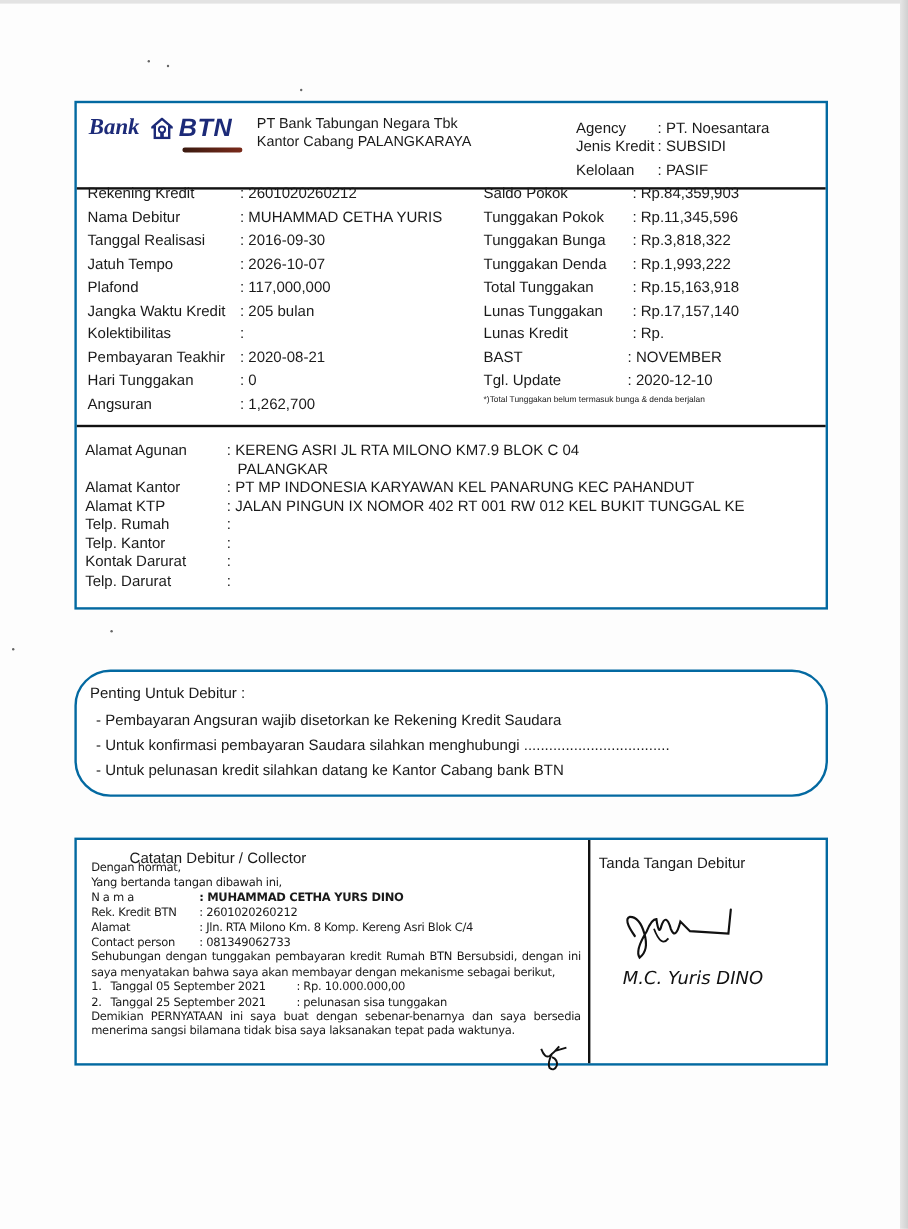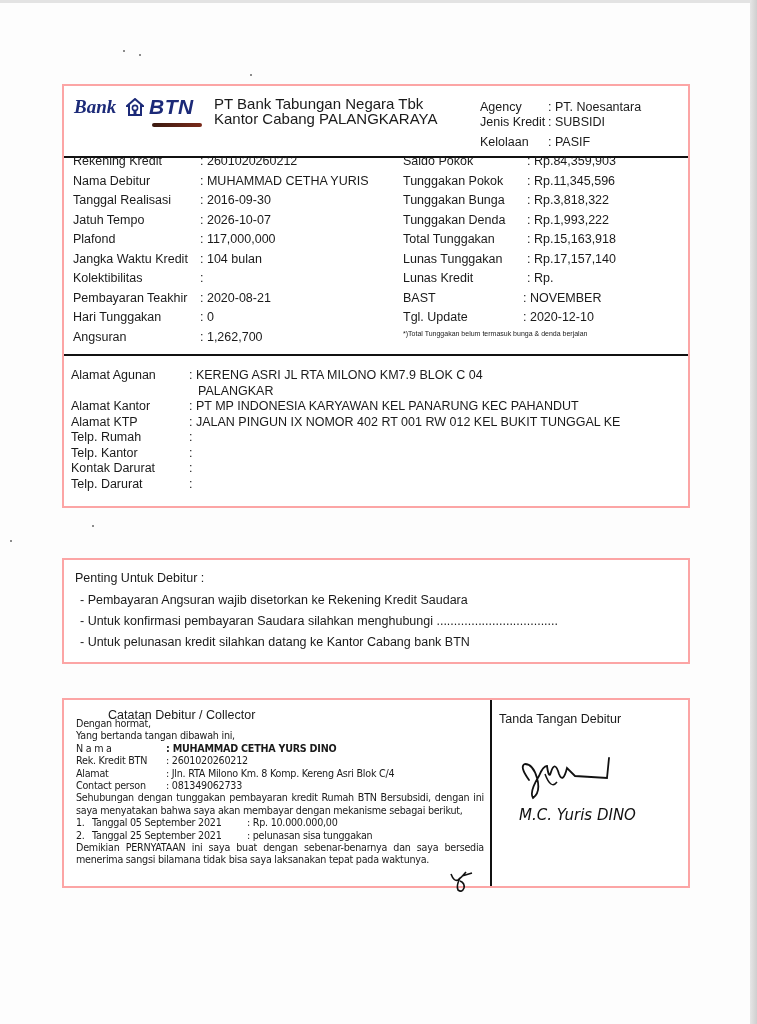--- a/index.html
+++ b/index.html
@@ -11,31 +11,31 @@
   }
   .paper-edge {
     position: absolute; top: 0; right: 0; width: 7px; height: 1024px;
     background: linear-gradient(to right, #e6e6e6, #cfcfcf);
   }
   .paper-top {
     position: absolute; top: 0; left: 0; width: 757px; height: 3px; background: #e3e3e3;
   }
   .box {
     position: absolute; left: 62px; width: 628px;
-    border: 2px solid #fca5a5; box-sizing: border-box; background: #fff;
+    border: 2px solid #0369a1; box-sizing: border-box; background: #fff;
   }
   
   #box1 { top: 84px; height: 424px; }
   .hdr { position: absolute; left: 0; top: 0; width: 624px; height: 70px; border-bottom: 2px solid #111; }
   .logo { position: absolute; left: 10px; top: 8px; width: 130px; height: 40px; }
   .logo .bank { position: absolute; left: 0; top: 2px; font-family: "Liberation Serif", serif; font-style: italic; font-weight: bold; font-size: 19px; color: #1c2a78; }
   .logo .btn { position: absolute; left: 75px; top: 1px; font-weight: bold; font-style: italic; font-size: 21px; color: #1c2a78; letter-spacing: 0.5px; }
   .logo .house { position: absolute; left: 52px; top: 4px; width: 18px; height: 18px; }
   .logo .swoosh { position: absolute; left: 78px; top: 29px; width: 50px; height: 4px; background: linear-gradient(to right, #3a1a10, #7a2a1a); border-radius: 2px; transform: skewX(-20px); }
-  .bank-name { position: absolute; left: 150px; top: 10px; font-size: 15px; line-height: 15px; }
+  .bank-name { position: absolute; left: 150px; top: 10px; font-size: 12px; line-height: 15px; }
   .hdr-right { position: absolute; left: 416px; top: 11px; font-size: 12.5px; line-height: 20px; }
   .hdr-right .row { display: flex; }
   .hdr-right .lab { width: 68px; }
   .hdr-right .row:nth-child(3) { margin-top: 0px; }
 
   .info { position: absolute; top: 60px; height: 208px; width: 624px; border-bottom: 2px solid #111; }
   .col { position: absolute; top: 6px; font-size: 12.5px; }
   .col .row { height: 19.5px; line-height: 19.5px; display: flex; white-space: nowrap; }
   #colL { left: 9px; }
   #colL .lab { width: 127px; }
@@ -43,21 +43,21 @@
   #colR .lab { width: 124px; }
   #colR .row.bast .lab { width: 120px; }
   .footnote { font-size: 7px; line-height: 12px; margin-top: 0px; }
 
   .addr { position: absolute; top: 282px; left: 7px; font-size: 12.5px; }
   .addr .row { display: flex; line-height: 15.5px; align-items: flex-end; }
   .addr .lab { width: 118px; }
   .addr .val { width: 440px; }
 
   
-  #box2 { top: 558px; height: 106px; font-size: 12.5px; }
+  #box2 { top: 558px; height: 106px; font-size: 12.5px; border-radius: 30px; }
   #box2 .title { position: absolute; left: 11px; top: 11px; }
   #box2 .item { position: absolute; left: 16px; }
 
   
   #box3 { top: 698px; height: 190px; }
   .notes { position: absolute; left: 0; top: 0; width: 426px; height: 186px; border-right: 2px solid #111; }
   .notes .title { position: absolute; left: 8px; top: 8px; font-size: 12.5px; margin-left: 36px; }
   .letter { position: absolute; left: 12px; top: 18px; width: 408px; font-size: 9.6px; line-height: 12.4px; font-family: "DejaVu Sans", sans-serif; letter-spacing: -0.25px; }
   .letter .r { display: flex; }
   .letter .k { width: 90px; }
@@ -126,21 +126,21 @@
       <div class="row">
           <span class="lab">Jatuh Tempo</span>
           <span>: 2026-10-07</span>
         </div>
       <div class="row">
           <span class="lab">Plafond</span>
           <span>: 117,000,000</span>
         </div>
       <div class="row">
           <span class="lab">Jangka Waktu Kredit</span>
-          <span>: 104 bulan</span>
+          <span>: 205 bulan</span>
         </div>
       <div class="row">
           <span class="lab">Kolektibilitas</span>
           <span>:</span>
         </div>
       <div class="row">
           <span class="lab">Pembayaran Teakhir</span>
           <span>: 2020-08-21</span>
         </div>
       <div class="row">

